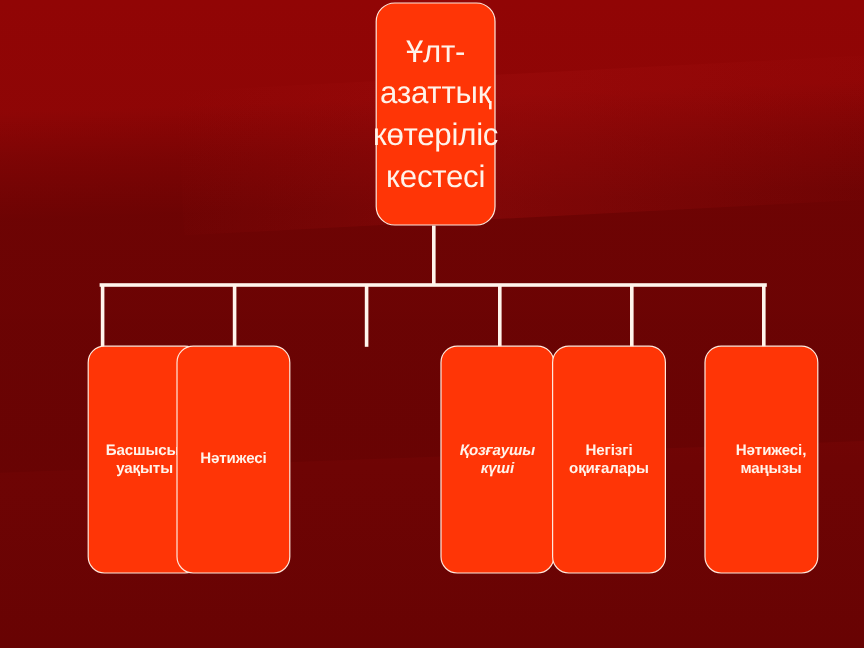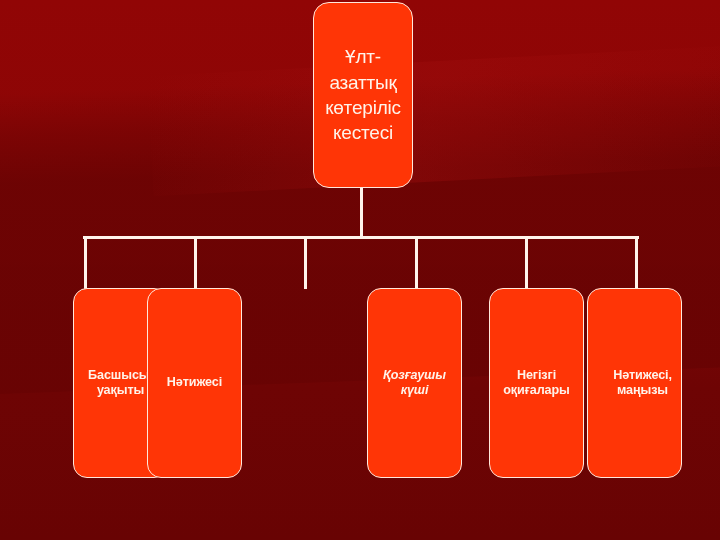--- a/index.html
+++ b/index.html
@@ -64,21 +64,21 @@
 
   
   #node-root {
     left: 313px;
     top: 2px;
     width: 100px;
     height: 186px;
     border-radius: 16px;
   }
   #node-root .node-label {
-    font-size: 19px;
+    font-size: 26px;
     white-space: nowrap;
     line-height: 1.33;
     letter-spacing: -0.2px;
   }
 
   .child-node {
     top: 288px;
     width: 95px;
     height: 190px;
   }
@@ -138,20 +138,20 @@
 
   <div class="node child-node" style="left:37px;margin-left:36px;">
     <span class="node-label">Басшысы, уақыты</span>
   </div>
   <div class="node child-node" style="left:147px;">
     <span class="node-label">Нәтижесі</span>
   </div>
   <div class="node child-node" style="left:367px;font-style:italic;">
     <span class="node-label">Қозғаушы күші</span>
   </div>
-  <div class="node child-node" style="left:489px;">
+  <div class="node child-node" style="left:460px;">
     <span class="node-label">Негізгі оқиғалары</span>
   </div>
   <div class="node child-node" style="left:587px;padding-left:16px;">
     <span class="node-label">Нәтижесі, маңызы</span>
   </div>
 
 </div>
 
 </body></html>

